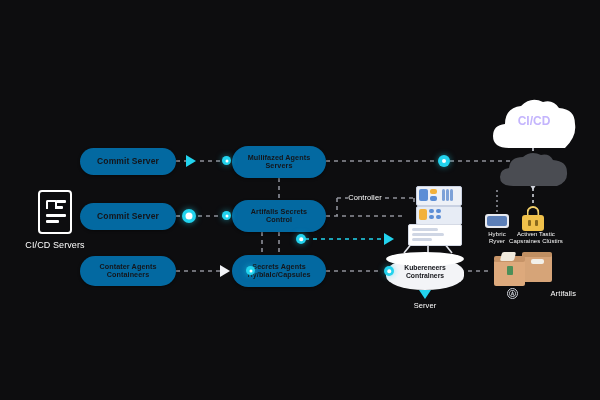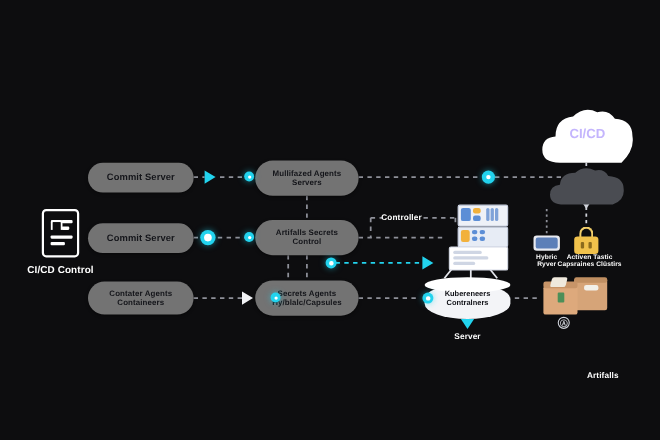--- a/index.html
+++ b/index.html
@@ -9,37 +9,37 @@
     font-family:"Liberation Sans", sans-serif;
     overflow:hidden;
     position:relative;
   }
   #stage{position:absolute;inset:0;}
   svg.wires{position:absolute;left:0;top:0;width:600px;height:400px;pointer-events:none;}
 
   
   .pill{
     position:absolute;
-    background:#737373;
+    background:#0369a1;
     border-radius:999px;
     display:flex;align-items:center;justify-content:center;
     text-align:center;
     color:#14151a;
     font-weight:bold;
     letter-spacing:.1px;
     line-height:1.18;
     box-shadow:0 1px 3px rgba(0,0,0,.45);
   }
   .pill .l1,.pill .l2{display:block;}
 
   
   .cap{
     position:absolute;
     color:#ffffff;
-    font-weight:bold;
+    font-weight:normal;
     text-align:center;
     line-height:1.2;
     letter-spacing:.1px;
   }
 
   
   .doc-icon{
     position:absolute;
     width:34px;height:44px;
     border:2.6px solid #ffffff;
@@ -172,21 +172,21 @@
     </g>
   </svg>
 
   <div class="doc-icon" style="left:38px;top:190px;">
     <i style="left:6px;top:8px;width:7px;height:7px;border:2px solid #fff;background:transparent;border-radius:2px 2px 0 0;border-bottom:none;border-left:2px solid #fff;"></i>
     <i style="left:16px;top:8px;width:10px;height:2.5px;"></i>
     <i style="left:16px;top:14px;width:7px;height:2.5px;"></i>
     <i style="left:6px;top:22px;width:20px;height:2.5px;"></i>
     <i style="left:6px;top:28px;width:13px;height:2.5px;"></i>
   </div>
-  <div class="cap" style="left:10px;top:240px;width:90px;font-size:9px;">CI/CD Control</div>
+  <div class="cap" style="left:10px;top:240px;width:90px;font-size:9px;">CI/CD Servers</div>
 
   <div class="pill" style="left:80px;top:148px;width:96px;height:27px;font-size:8.5px;">
     <span>
         <span class="l1">Commit Server</span>
       </span>
   </div>
 
   <div class="pill" style="left:80px;top:203px;width:96px;height:27px;font-size:8.5px;">
     <span>
         <span class="l1">Commit Server</span>
@@ -296,21 +296,21 @@
     <div class="face" style="left:30px;top:1px;width:30px;height:29px;background:#d6a478;"></div>
     <div class="face" style="left:30px;top:0px;width:30px;height:5px;background:#c08f62;"></div>
     <div class="face" style="left:39px;top:7px;width:13px;height:5px;background:#f2f0ea;"></div>
 
     <div class="face" style="left:2px;top:8px;width:31px;height:26px;background:#dda97c;"></div>
     <div class="face" style="left:2px;top:4px;width:31px;height:6px;background:#c79468;"></div>
     <div class="face" style="left:9px;top:0px;width:14px;height:9px;background:#efe9dd;transform:skewX(-14deg);"></div>
     <div class="face" style="left:15px;top:14px;width:6px;height:9px;background:#4c8f58;border-radius:1px;"></div>
   </div>
   <div class="circ-badge" style="left:507px;top:288px;">Ⓐ</div>
-  <div class="cap" style="left:520px;top:289px;width:56px;font-size:7.5px;text-align:center;margin-top:48px;">Artifalls</div>
+  <div class="cap" style="left:520px;top:289px;width:56px;font-size:7.5px;text-align:right;">Artifalls</div>
 
   <div class="tri right" style="left:186px;top:155px;"></div>
   <div class="dot" style="left:182px;top:209px;width:14px;height:14px;">
     <div class="inner" style="width:7px;height:7px;"></div>
   </div>
   <div class="tri right wht" style="left:220px;top:265px;"></div>
 
   <div class="dot" style="left:222px;top:156px;width:9px;height:9px;">
     <div class="inner" style="width:3px;height:3px;"></div>
   </div>

